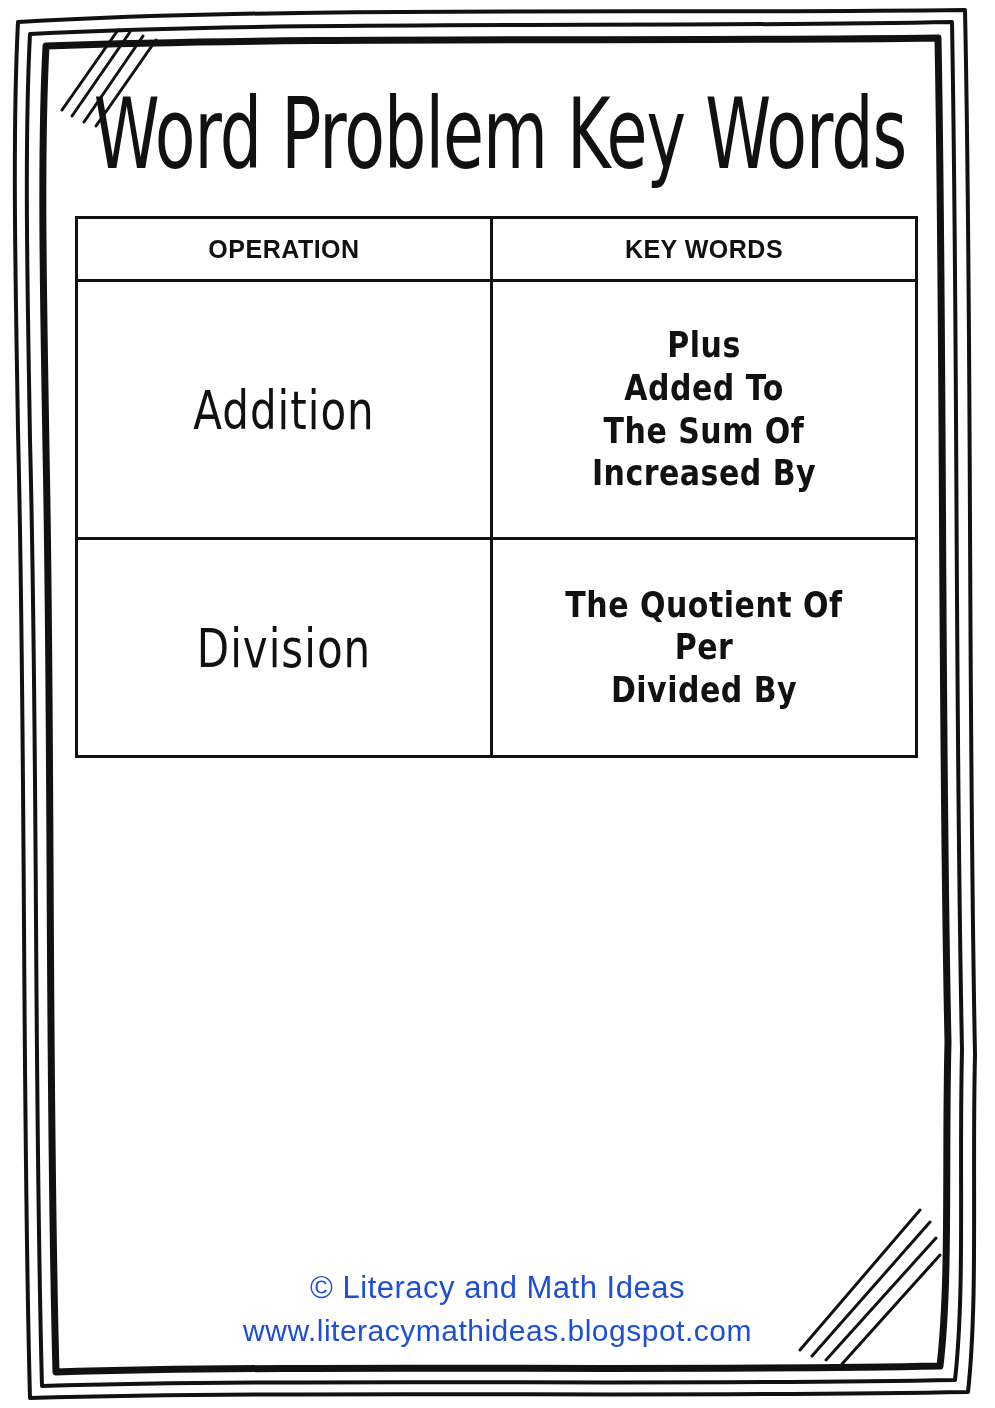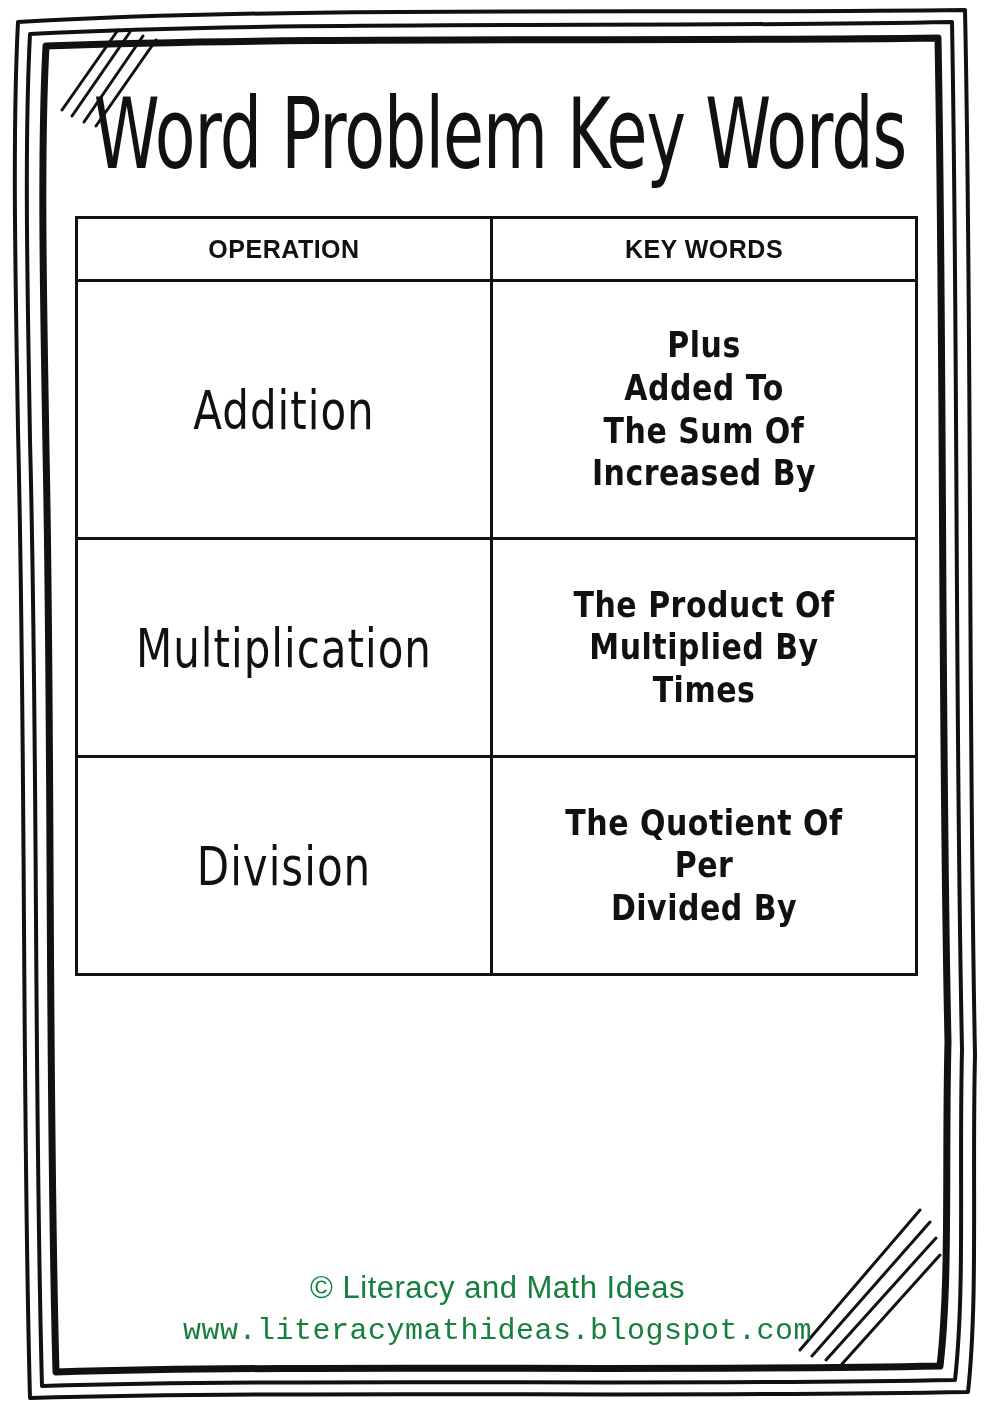--- a/index.html
+++ b/index.html
@@ -108,30 +108,30 @@
   .row-sub td { height: 215px; }
   .row-mul td { height: 215px; }
   .row-div td { height: 215px; }
 
   .footer {
     position: absolute;
     left: 0;
     top: 1240px;
     width: 915px;
     text-align: center;
-    color: #15803d;
+    color: #1d4ed8;
   }
   .footer .credit {
     font-family: "Liberation Sans", sans-serif;
     font-size: 31px;
     letter-spacing: 0.5px;
     margin-bottom: 8px;
   }
   .footer .url {
-    font-family: Liberation Mono, monospace;
+    font-family: Liberation Sans, sans-serif;
     font-size: 30px;
     letter-spacing: 0.5px;
   }
 </style>
 </head>
 <body>
 
 <div class="poster">
 
   <svg class="frame-svg" viewBox="0 0 995 1408">
@@ -175,30 +175,20 @@
           <td class="op-cell">
             <span class="op-wrap">Addition</span>
           </td>
           <td class="kw-cell">
             <span class="line">Plus</span>
             <span class="line">Added To</span>
             <span class="line">The Sum Of</span>
             <span class="line">Increased By</span>
           </td>
         </tr>
-        <tr class="row-mul">
-          <td class="op-cell">
-            <span class="op-wrap">Multiplication</span>
-          </td>
-          <td class="kw-cell">
-            <span class="line">The Product Of</span>
-            <span class="line">Multiplied By</span>
-            <span class="line">Times</span>
-          </td>
-        </tr>
         <tr class="row-div">
           <td class="op-cell">
             <span class="op-wrap">Division</span>
           </td>
           <td class="kw-cell">
             <span class="line">The Quotient Of</span>
             <span class="line">Per</span>
             <span class="line">Divided By</span>
           </td>
         </tr>

